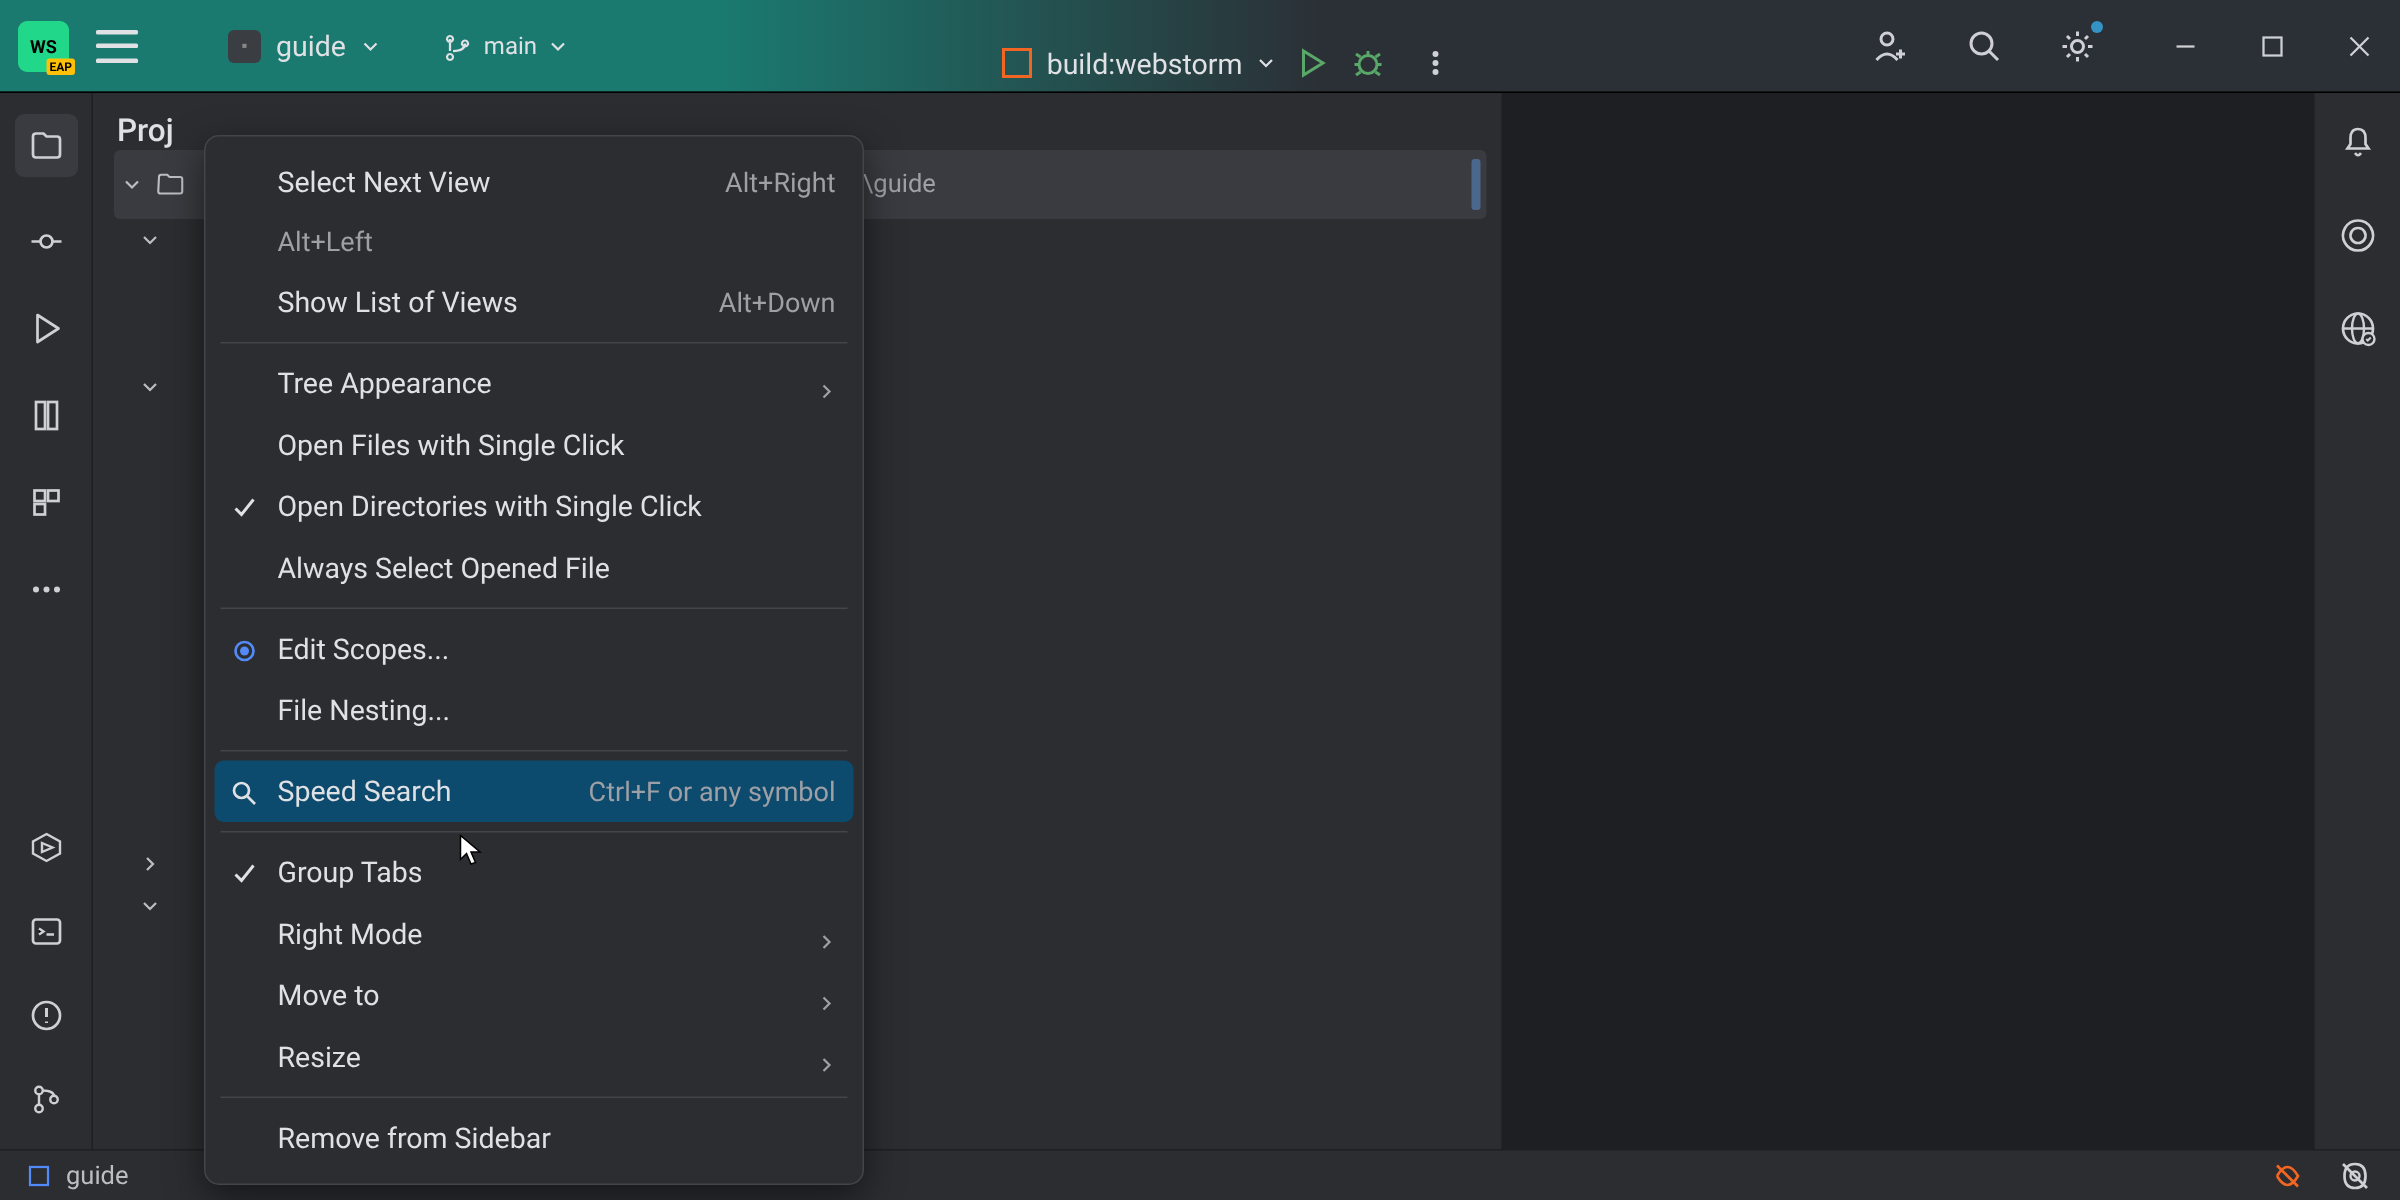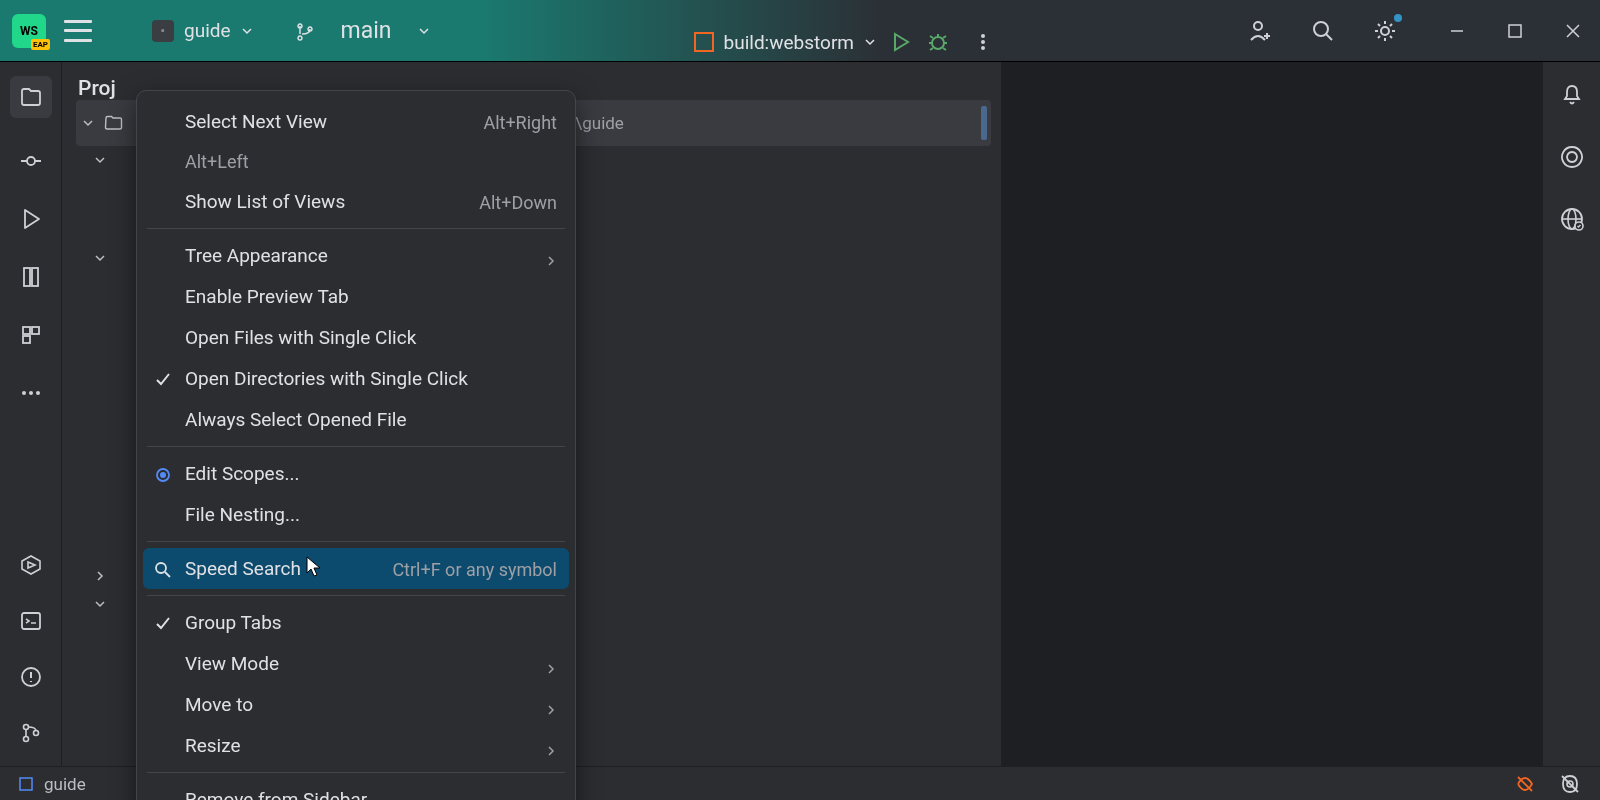--- a/index.html
+++ b/index.html
@@ -44,21 +44,21 @@
   background: #ffc107;
   color: #000;
   font-size: 8px;
   padding: 1px 2px;
   border-radius: 2px;
 }
 .hamburger-icon { width: 28px; height: 22px; display: flex; flex-direction: column; justify-content: space-between; cursor: pointer; }
 .hamburger-icon span { height: 3px; background: #dfe1e5; border-radius: 1px; }
 .project-chip { display: flex; align-items: center; gap: 10px; padding: 6px 12px; cursor: pointer; font-size: 19px; }
 .project-chip .proj-icon { width: 22px; height: 22px; background: #3a3d42; border-radius: 4px; display: flex; align-items: center; justify-content: center; font-size: 11px; color: #888; }
-.branch-chip { display: flex; align-items: center; gap: 26px; padding: 6px 12px; cursor: pointer; font-size: 23px; text-align: center; }
+.branch-chip { display: flex; align-items: center; gap: 8px; padding: 6px 12px; cursor: pointer; font-size: 16px; text-align: center; }
 .chevron-small { width: 12px; height: 12px; display: inline-block; }
 .chevron-small svg { width: 100%; height: 100%; }
 .titlebar-center { margin-left: auto; display: flex; align-items: center; gap: 14px; font-size: 19px; margin-top: 23px; }
 .run-config { display: flex; align-items: center; gap: 10px; cursor: pointer; }
 .run-config .run-icon-box { width: 20px; height: 20px; border: 2px solid #f26522; display: flex; align-items: center; justify-content: center; }
 .titlebar-right { margin-left: auto; display: flex; align-items: center; gap: 32px; }
 .titlebar-right .icon-btn { width: 30px; height: 30px; display: flex; align-items: center; justify-content: center; cursor: pointer; }
 .win-controls { display: flex; gap: 28px; margin-left: 10px; }
 
 
@@ -444,23 +444,20 @@
 
   <div class="menu-item">
     <span class="label">Tree Appearance</span>
     <span class="submenu-arrow">
       <svg width="12" height="12" viewBox="0 0 12 12">
           <path d="M4 2 l4 4 l-4 4" stroke="#9ea0a6" stroke-width="1.5" fill="none"></path>
         </svg>
     </span>
   </div>
   <div class="menu-item">
-    <span class="label">Enable Preview Tab</span>
-  </div>
-  <div class="menu-item">
     <span class="label">Open Files with Single Click</span>
   </div>
   <div class="menu-item">
     <span class="lead-icon">
       <svg width="16" height="16" viewBox="0 0 16 16">
           <path d="M2 8 l4 4 l8 -10" stroke="#dfe1e5" stroke-width="2" fill="none"></path>
         </svg>
     </span>
     <span class="label">Open Directories with Single Click</span>
   </div>
@@ -497,21 +494,21 @@
 
   <div class="menu-item">
     <span class="lead-icon">
       <svg width="16" height="16" viewBox="0 0 16 16">
           <path d="M2 8 l4 4 l8 -10" stroke="#dfe1e5" stroke-width="2" fill="none"></path>
         </svg>
     </span>
     <span class="label">Group Tabs</span>
   </div>
   <div class="menu-item">
-    <span class="label">View Mode</span>
+    <span class="label">Right Mode</span>
     <span class="submenu-arrow">
       <svg width="12" height="12" viewBox="0 0 12 12">
           <path d="M4 2 l4 4 l-4 4" stroke="#9ea0a6" stroke-width="1.5" fill="none"></path>
         </svg>
     </span>
   </div>
   <div class="menu-item">
     <span class="label">Move to</span>
     <span class="submenu-arrow">
       <svg width="12" height="12" viewBox="0 0 12 12">

